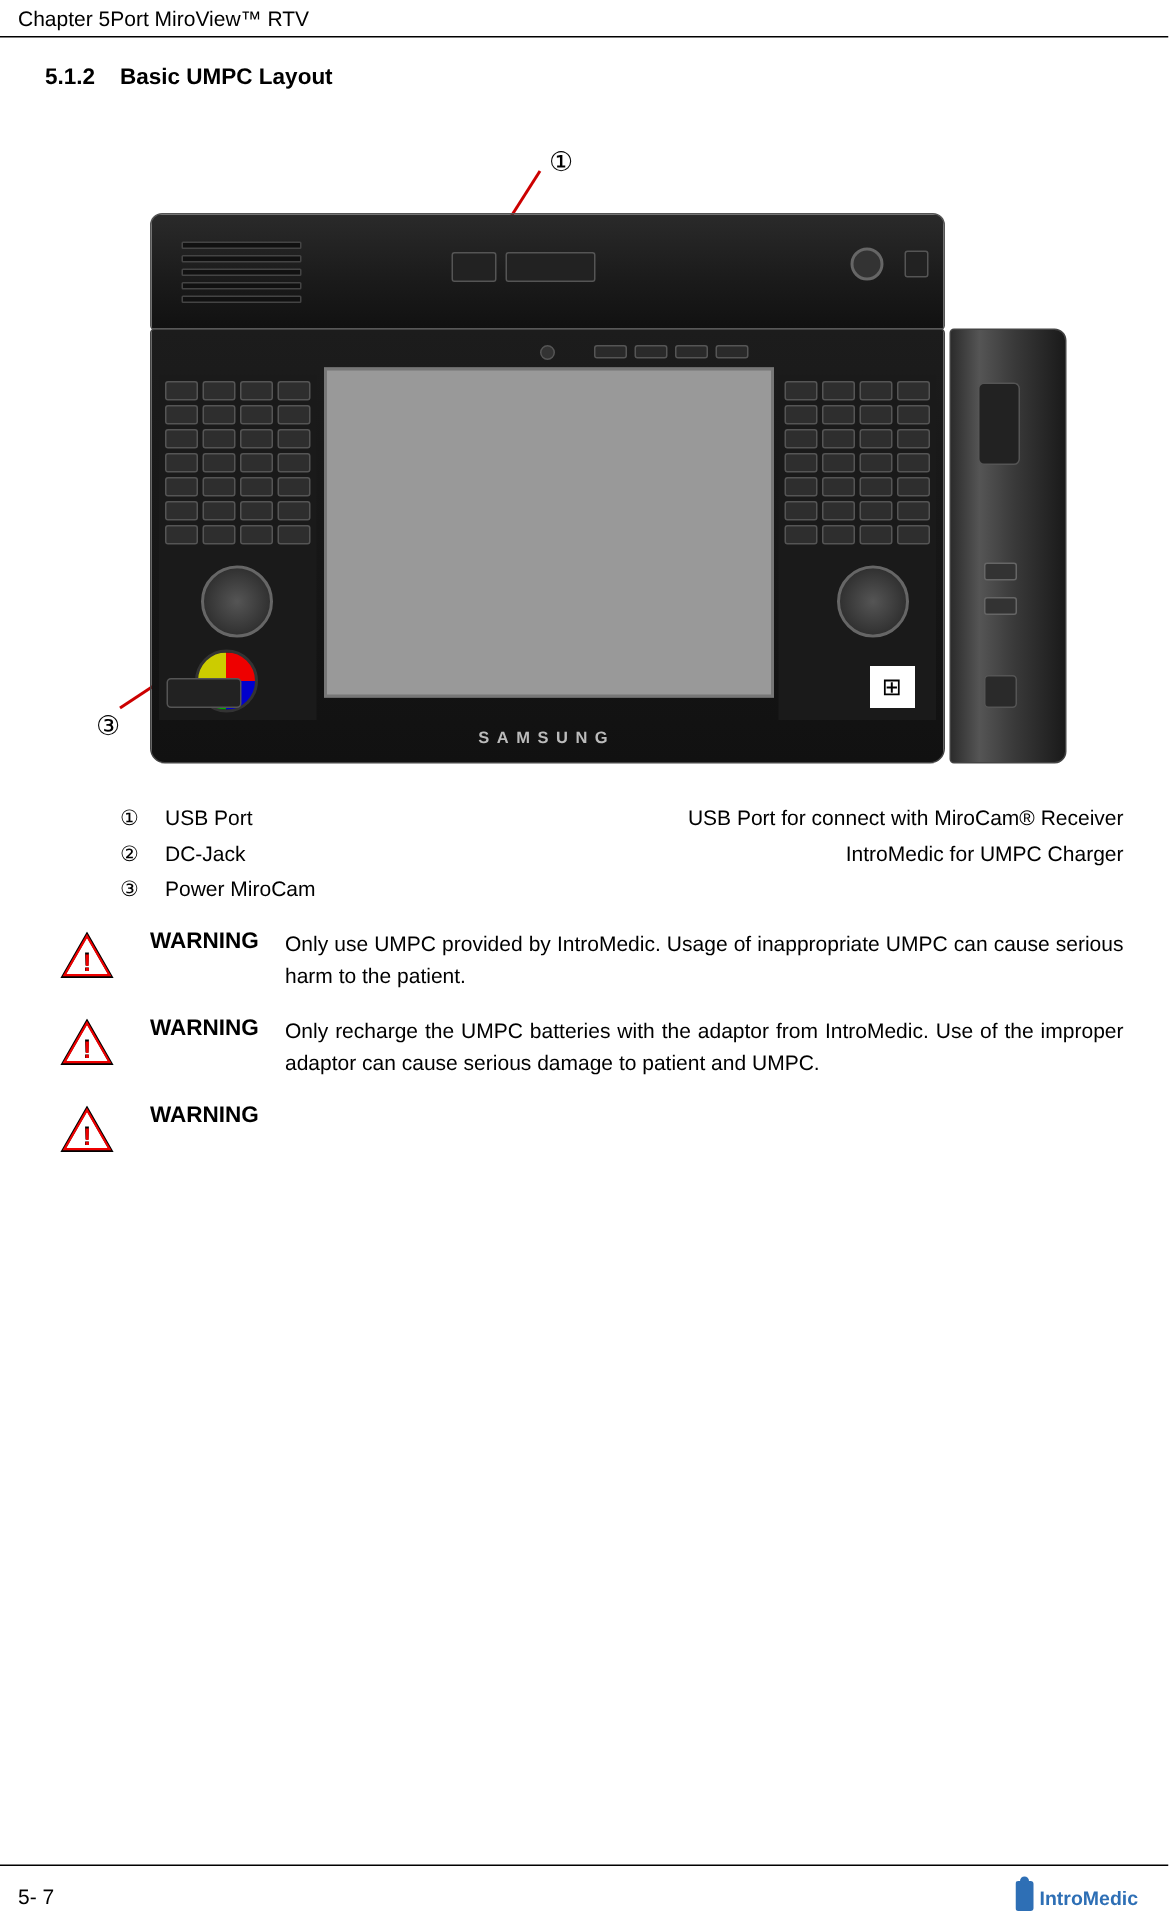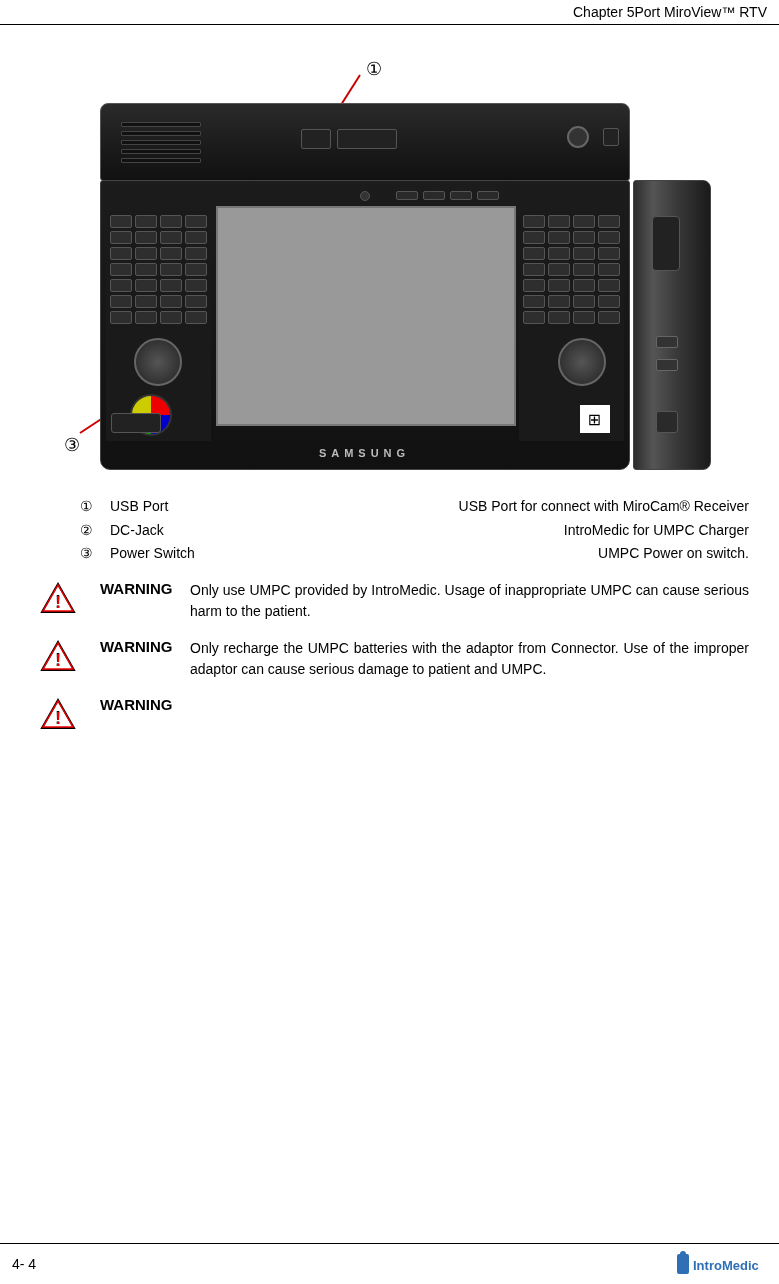--- a/index.html
+++ b/index.html
@@ -9,21 +9,21 @@
       font-family: Arial, sans-serif;
       font-size: 14px;
       background: #fff;
       color: #000;
       position: relative;
     }
 
     
     .header {
       display: flex;
-      justify-content: flex-end;
+      justify-content: flex-start;
       align-items: center;
       padding: 4px 12px 4px 12px;
       border-bottom: 1.5px solid #000;
       font-size: 14px;
     }
 
     
     .content {
       padding: 18px 30px 18px 30px;
     }
@@ -126,20 +126,23 @@
 </head>
 <body>
 
 <div class="header">
   <span>Chapter 5</span>
   <span>Port MiroView™  RTV</span>
 </div>
 
 <div class="content">
 
+  <div class="section-heading">
+    <span>5.1.2</span>&nbsp;&nbsp;&nbsp;&nbsp;<span>Basic UMPC Layout</span>
+  </div>
 
   <div class="image-wrapper">
 
     <svg class="arrows-svg" viewBox="0 0 680 430" xmlns="http://www.w3.org/2000/svg">
 
       <defs>
         <marker id="arrowhead" markerWidth="8" markerHeight="6" refX="8" refY="3" orient="auto">
           <polygon points="0 0, 8 3, 0 6" fill="#cc0000"></polygon>
         </marker>
       </defs>
@@ -286,22 +289,21 @@
     <span class="parts-name">USB Port</span>
     <span class="parts-desc">USB Port for connect with MiroCam® Receiver</span>
   </div>
       <div class="parts-list-item">
     <span class="parts-num">②</span>
     <span class="parts-name">DC-Jack</span>
     <span class="parts-desc">IntroMedic for UMPC Charger</span>
   </div>
       <div class="parts-list-item">
     <span class="parts-num">③</span>
-    <span class="parts-name">Power Switch</span>
-    <span class="parts-desc">UMPC Power on switch.</span>
+    <span class="parts-name">Power MiroCam</span>
   </div>
     </div>
 
   <div id="warnings-container">
   <div class="warning-block">
     <div class="warning-icon">
       <svg width="36" height="32" viewBox="0 0 36 32" xmlns="http://www.w3.org/2000/svg">
         <polygon points="18,2 34,30 2,30" fill="#fff" stroke="#000" stroke-width="2"></polygon>
         <text x="15" y="26" font-size="18" font-weight="bold" fill="#000">!</text>
         <polygon points="18,3 33,29 3,29" fill="none" stroke="#e00" stroke-width="1.5"></polygon>
@@ -314,39 +316,39 @@
       <div class="warning-block">
     <div class="warning-icon">
       <svg width="36" height="32" viewBox="0 0 36 32" xmlns="http://www.w3.org/2000/svg">
         <polygon points="18,2 34,30 2,30" fill="#fff" stroke="#000" stroke-width="2"></polygon>
         <text x="15" y="26" font-size="18" font-weight="bold" fill="#000">!</text>
         <polygon points="18,3 33,29 3,29" fill="none" stroke="#e00" stroke-width="1.5"></polygon>
         <text x="15.5" y="26" font-size="16" font-weight="bold" fill="#e00">!</text>
       </svg>
     </div>
     <span class="warning-label">WARNING</span>
-    <span class="warning-text">Only  recharge  the  UMPC  batteries  with  the  adaptor  from Connector. Use of the improper adaptor can cause serious damage to patient and UMPC.</span>
+    <span class="warning-text">Only  recharge  the  UMPC  batteries  with  the  adaptor  from IntroMedic. Use of the improper adaptor can cause serious damage to patient and UMPC.</span>
   </div>
       <div class="warning-block">
     <div class="warning-icon">
       <svg width="36" height="32" viewBox="0 0 36 32" xmlns="http://www.w3.org/2000/svg">
         <polygon points="18,2 34,30 2,30" fill="#fff" stroke="#000" stroke-width="2"></polygon>
         <text x="15" y="26" font-size="18" font-weight="bold" fill="#000">!</text>
         <polygon points="18,3 33,29 3,29" fill="none" stroke="#e00" stroke-width="1.5"></polygon>
         <text x="15.5" y="26" font-size="16" font-weight="bold" fill="#e00">!</text>
       </svg>
     </div>
     <span class="warning-label">WARNING</span>
   </div>
     </div>
 
 </div>
 
 <div class="footer">
-  <span>4- 4</span>
+  <span>5- 7</span>
   <div class="intromed-logo">
     <svg width="90" height="28" viewBox="0 0 90 28" xmlns="http://www.w3.org/2000/svg">
 
       <rect x="0" y="4" width="12" height="20" rx="2" fill="#2e6fb5"></rect>
       <rect x="3" y="1" width="6" height="6" rx="3" fill="#2e6fb5"></rect>
       <text x="16" y="20" font-family="Arial" font-size="13" font-weight="bold" fill="#2e6fb5">IntroMedic</text>
     </svg>
   </div>
 </div>
 

